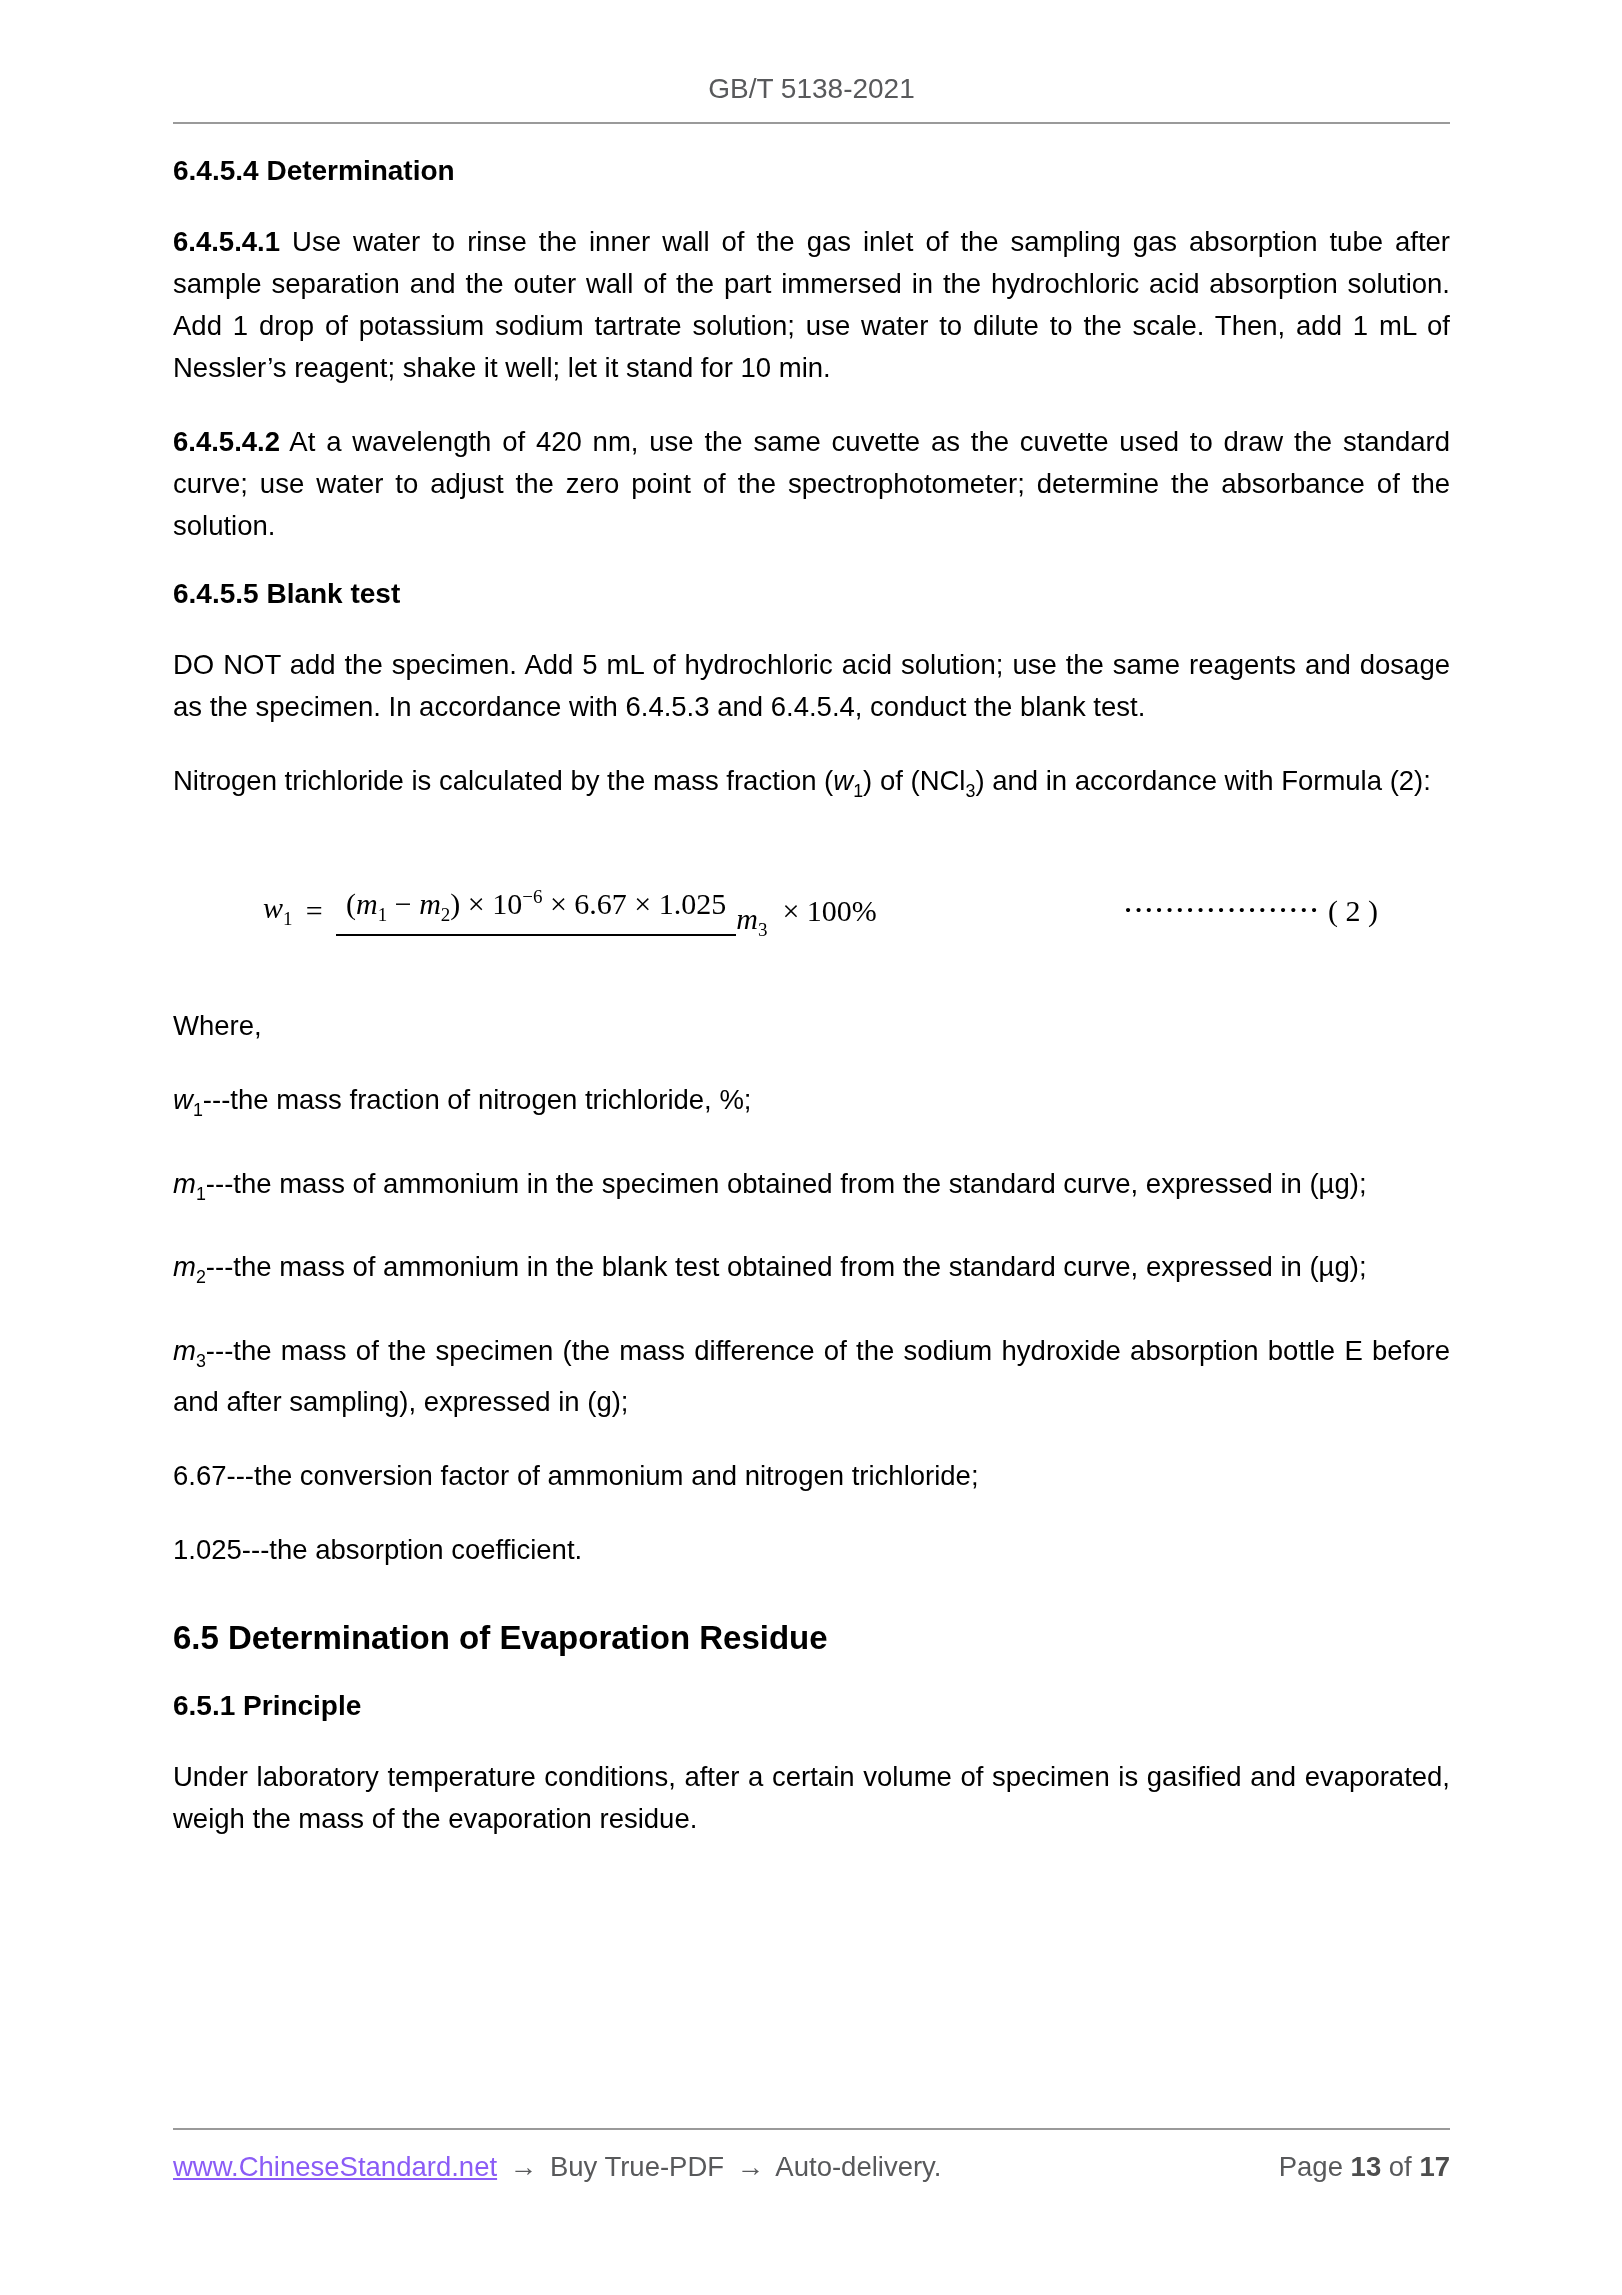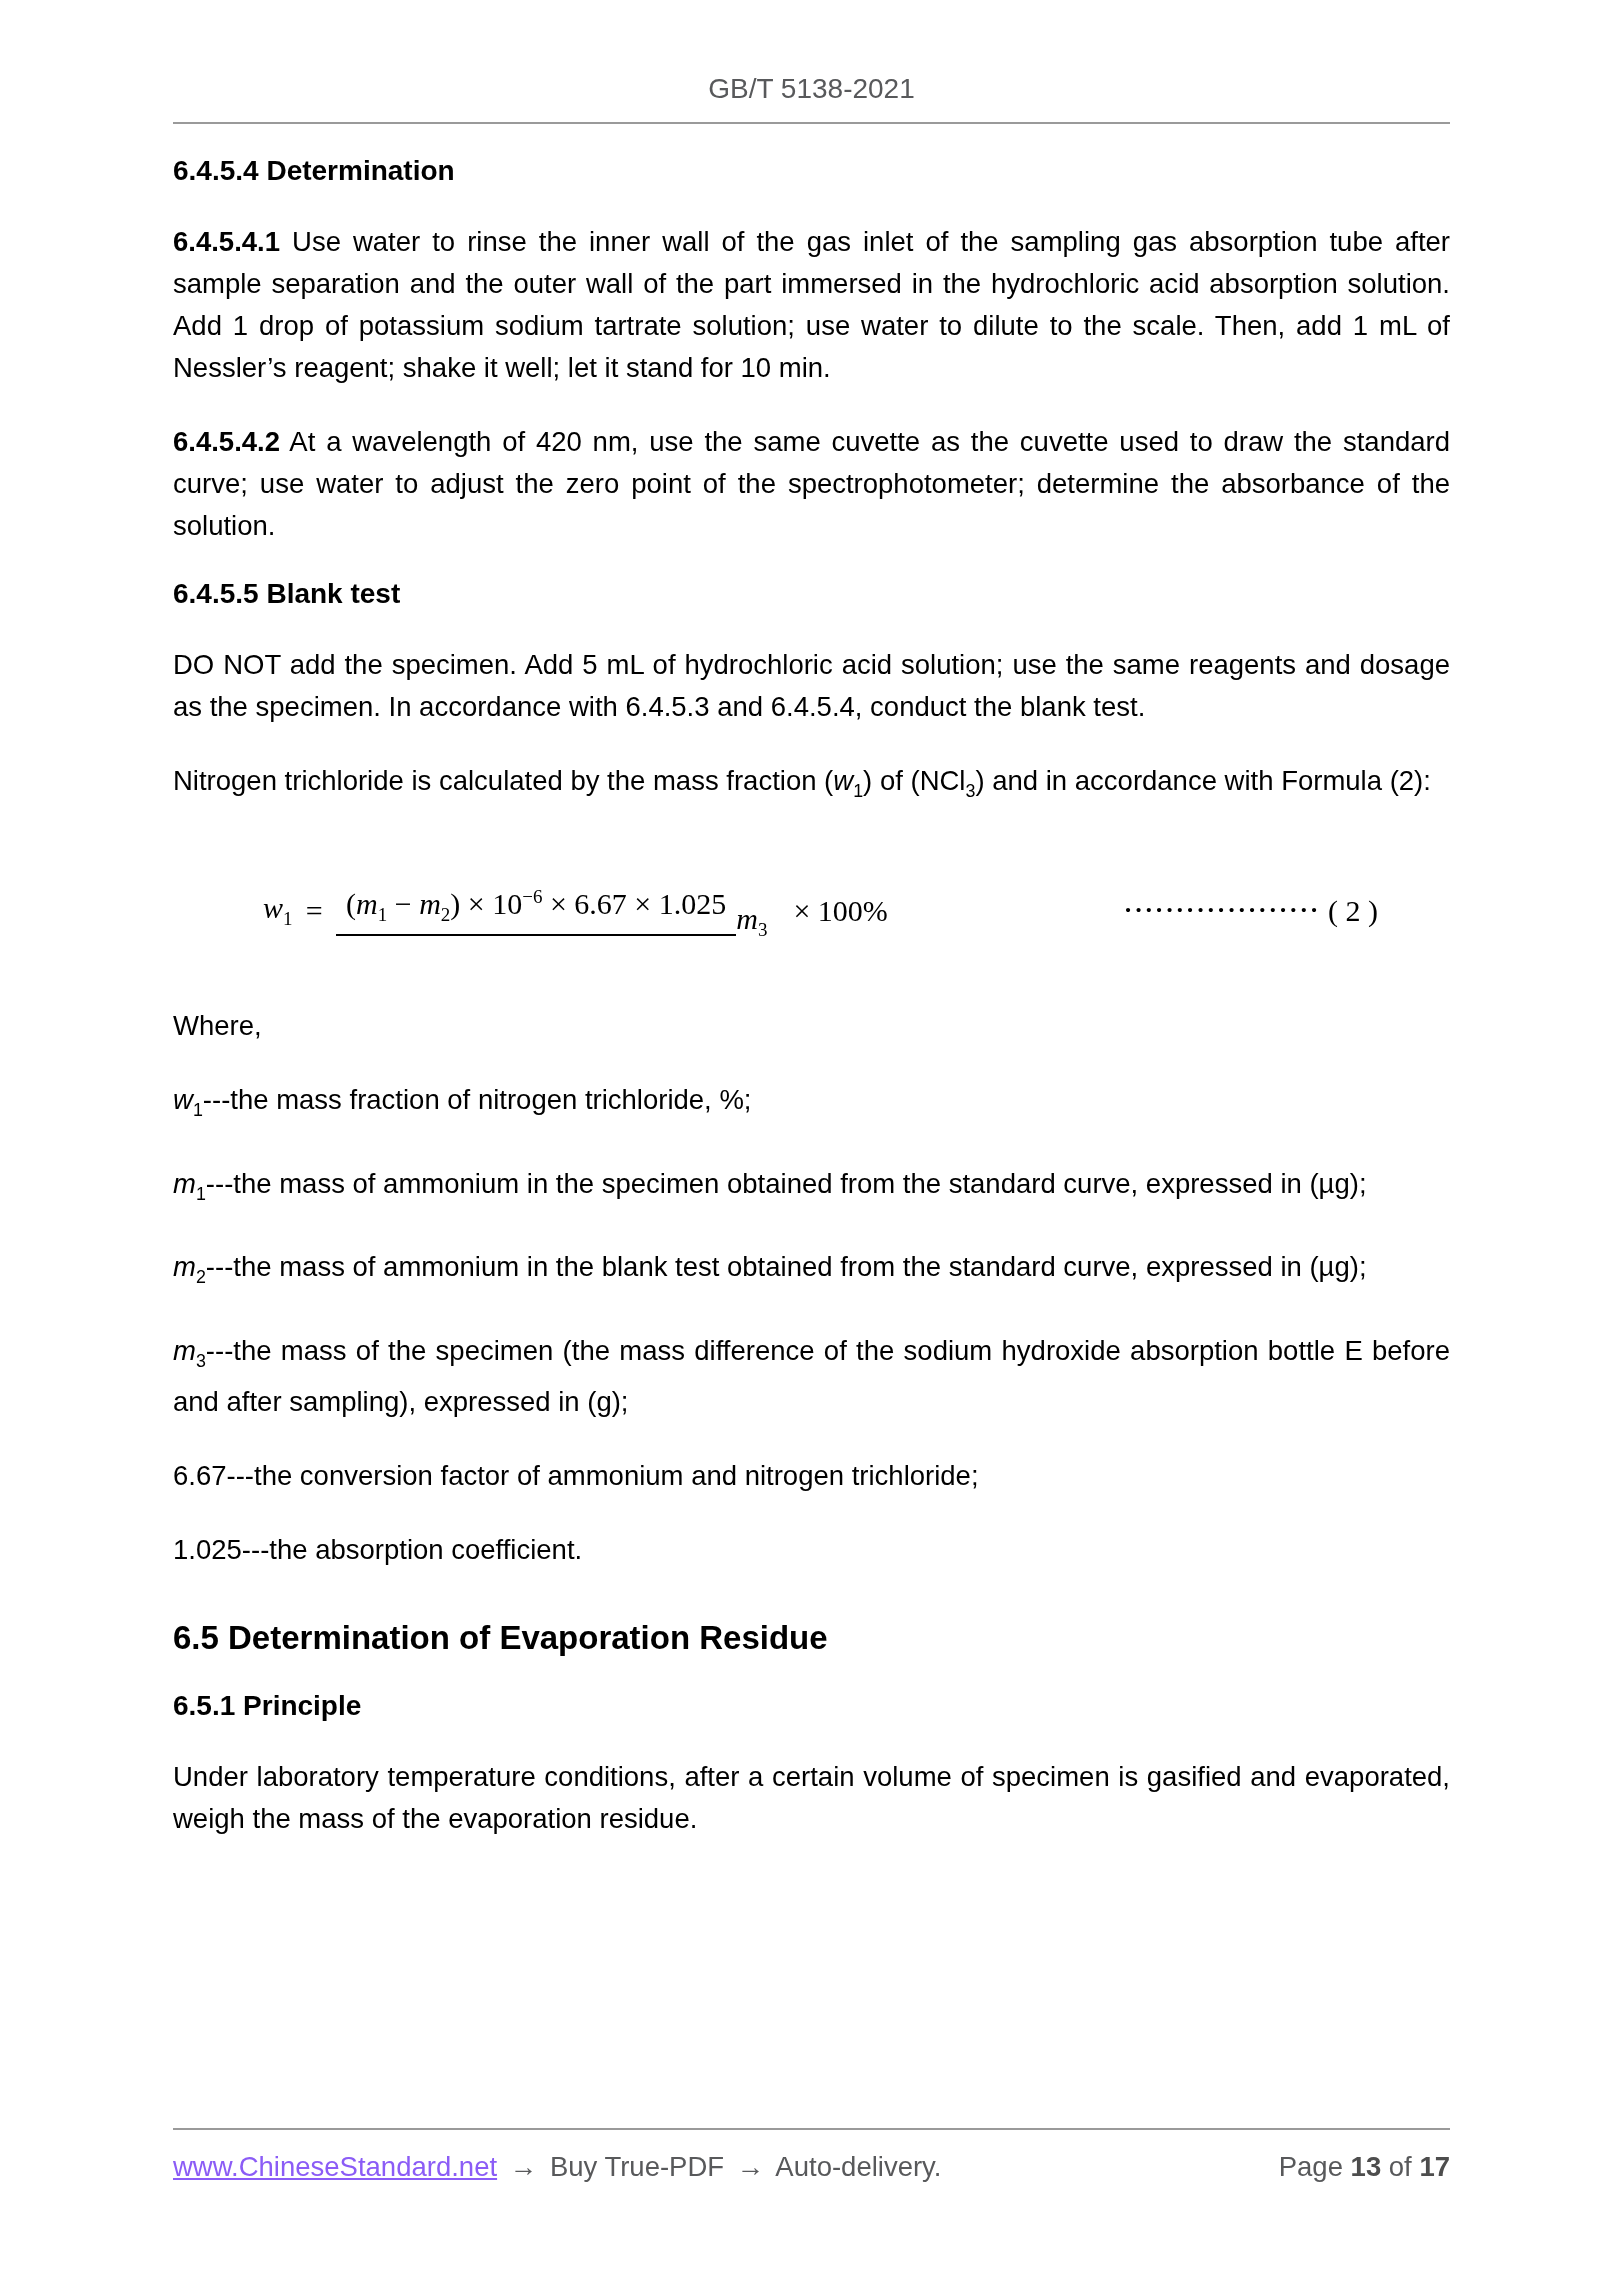--- a/index.html
+++ b/index.html
@@ -62,21 +62,21 @@
       min-height: 125px;
     }
     .f-math { display: flex; align-items: center; margin-left: 90px; }
     .f-lhs { white-space: nowrap; }
     .f-eq { margin: 0 13.3px; }
     .f-frac { display: inline-flex; flex-direction: row; align-items: center; }
     .f-num { padding: 0 10px 8.3px 10px; border-bottom: 2.5px solid #000; white-space: nowrap; }
     .f-den { padding-top: 22px; white-space: nowrap; }
     .f-sub { font-size: 19px; vertical-align: sub; font-style: normal; }
     .f-sup { font-size: 19px; vertical-align: super; font-style: normal; }
-    .f-x100 { margin-left: 26px; white-space: nowrap; }
+    .f-x100 { margin-left: 15px; white-space: nowrap; }
     .f-ref { margin-left: auto; margin-right: 72px; display: flex; align-items: center; white-space: nowrap; }
     .f-dots { font-size: 17.5px; letter-spacing: 4.2px; }
     .f-label { font-size: 30px; margin-left: 6.7px; }
     
     .footer {
       position: absolute;
       left: 173px;
       width: 1277px;
       top: 2128px;
       color: #58595b;

